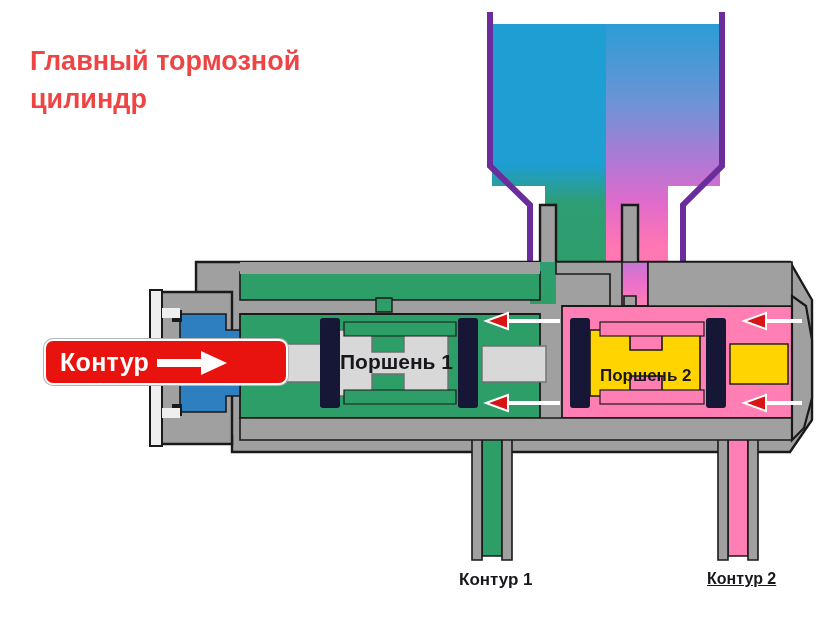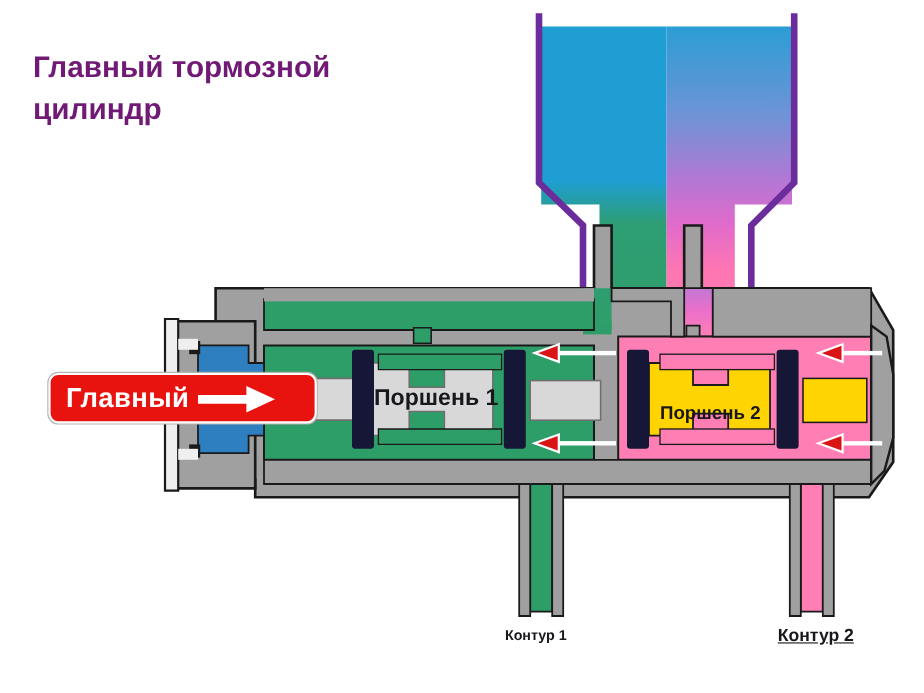--- a/index.html
+++ b/index.html
@@ -16,21 +16,21 @@
     font-family: "Liberation Sans", sans-serif;
   }
   #title {
     position: absolute;
     left: 30px;
     top: 42px;
     width: 360px;
     font-size: 27px;
     font-weight: bold;
     line-height: 1.42;
-    color: #701a75;
+    color: #ef4444;
     white-space: pre-line;
   }
   .svg-layer {
     position: absolute;
     left: 0;
     top: 0;
   }
   .label {
     position: absolute;
     font-weight: bold;
@@ -43,21 +43,21 @@
     font-size: 21px;
   }
   #label-piston2 {
     left: 600px;
     top: 366px;
     font-size: 17px;
   }
   #label-circuit1 {
     left: 459px;
     top: 570px;
-    font-size: 13px;
+    font-size: 17px;
   }
   #label-circuit2 {
     left: 707px;
     top: 570px;
     font-size: 16px;
     text-decoration: underline;
   }
   #force-banner {
     position: absolute;
     left: 44px;
@@ -232,21 +232,21 @@
       <path d="M 766,313 L 766,329 L 744,321 Z" fill="#d91414" stroke="#ffffff" stroke-width="2"></path>
     </g>
     <g>
       <rect x="766" y="401" width="36" height="4" fill="#ffffff"></rect>
       <path d="M 766,395 L 766,411 L 744,403 Z" fill="#d91414" stroke="#ffffff" stroke-width="2"></path>
     </g>
 
   </svg>
 
   <div id="force-banner">
-    <span id="force-label">Главный</span>
+    <span id="force-label">Контур</span>
     <svg id="force-arrow" width="72" height="28" viewBox="0 0 72 28">
       <path d="M 0,10 L 44,10 L 44,2 L 70,14 L 44,26 L 44,18 L 0,18 Z" fill="#ffffff"></path>
     </svg>
   </div>
 
   <div class="label" id="label-piston1">Поршень 1</div>
   <div class="label" id="label-piston2">Поршень 2</div>
   <div class="label" id="label-circuit1">Контур 1</div>
   <div class="label" id="label-circuit2">Контур 2</div>
 

